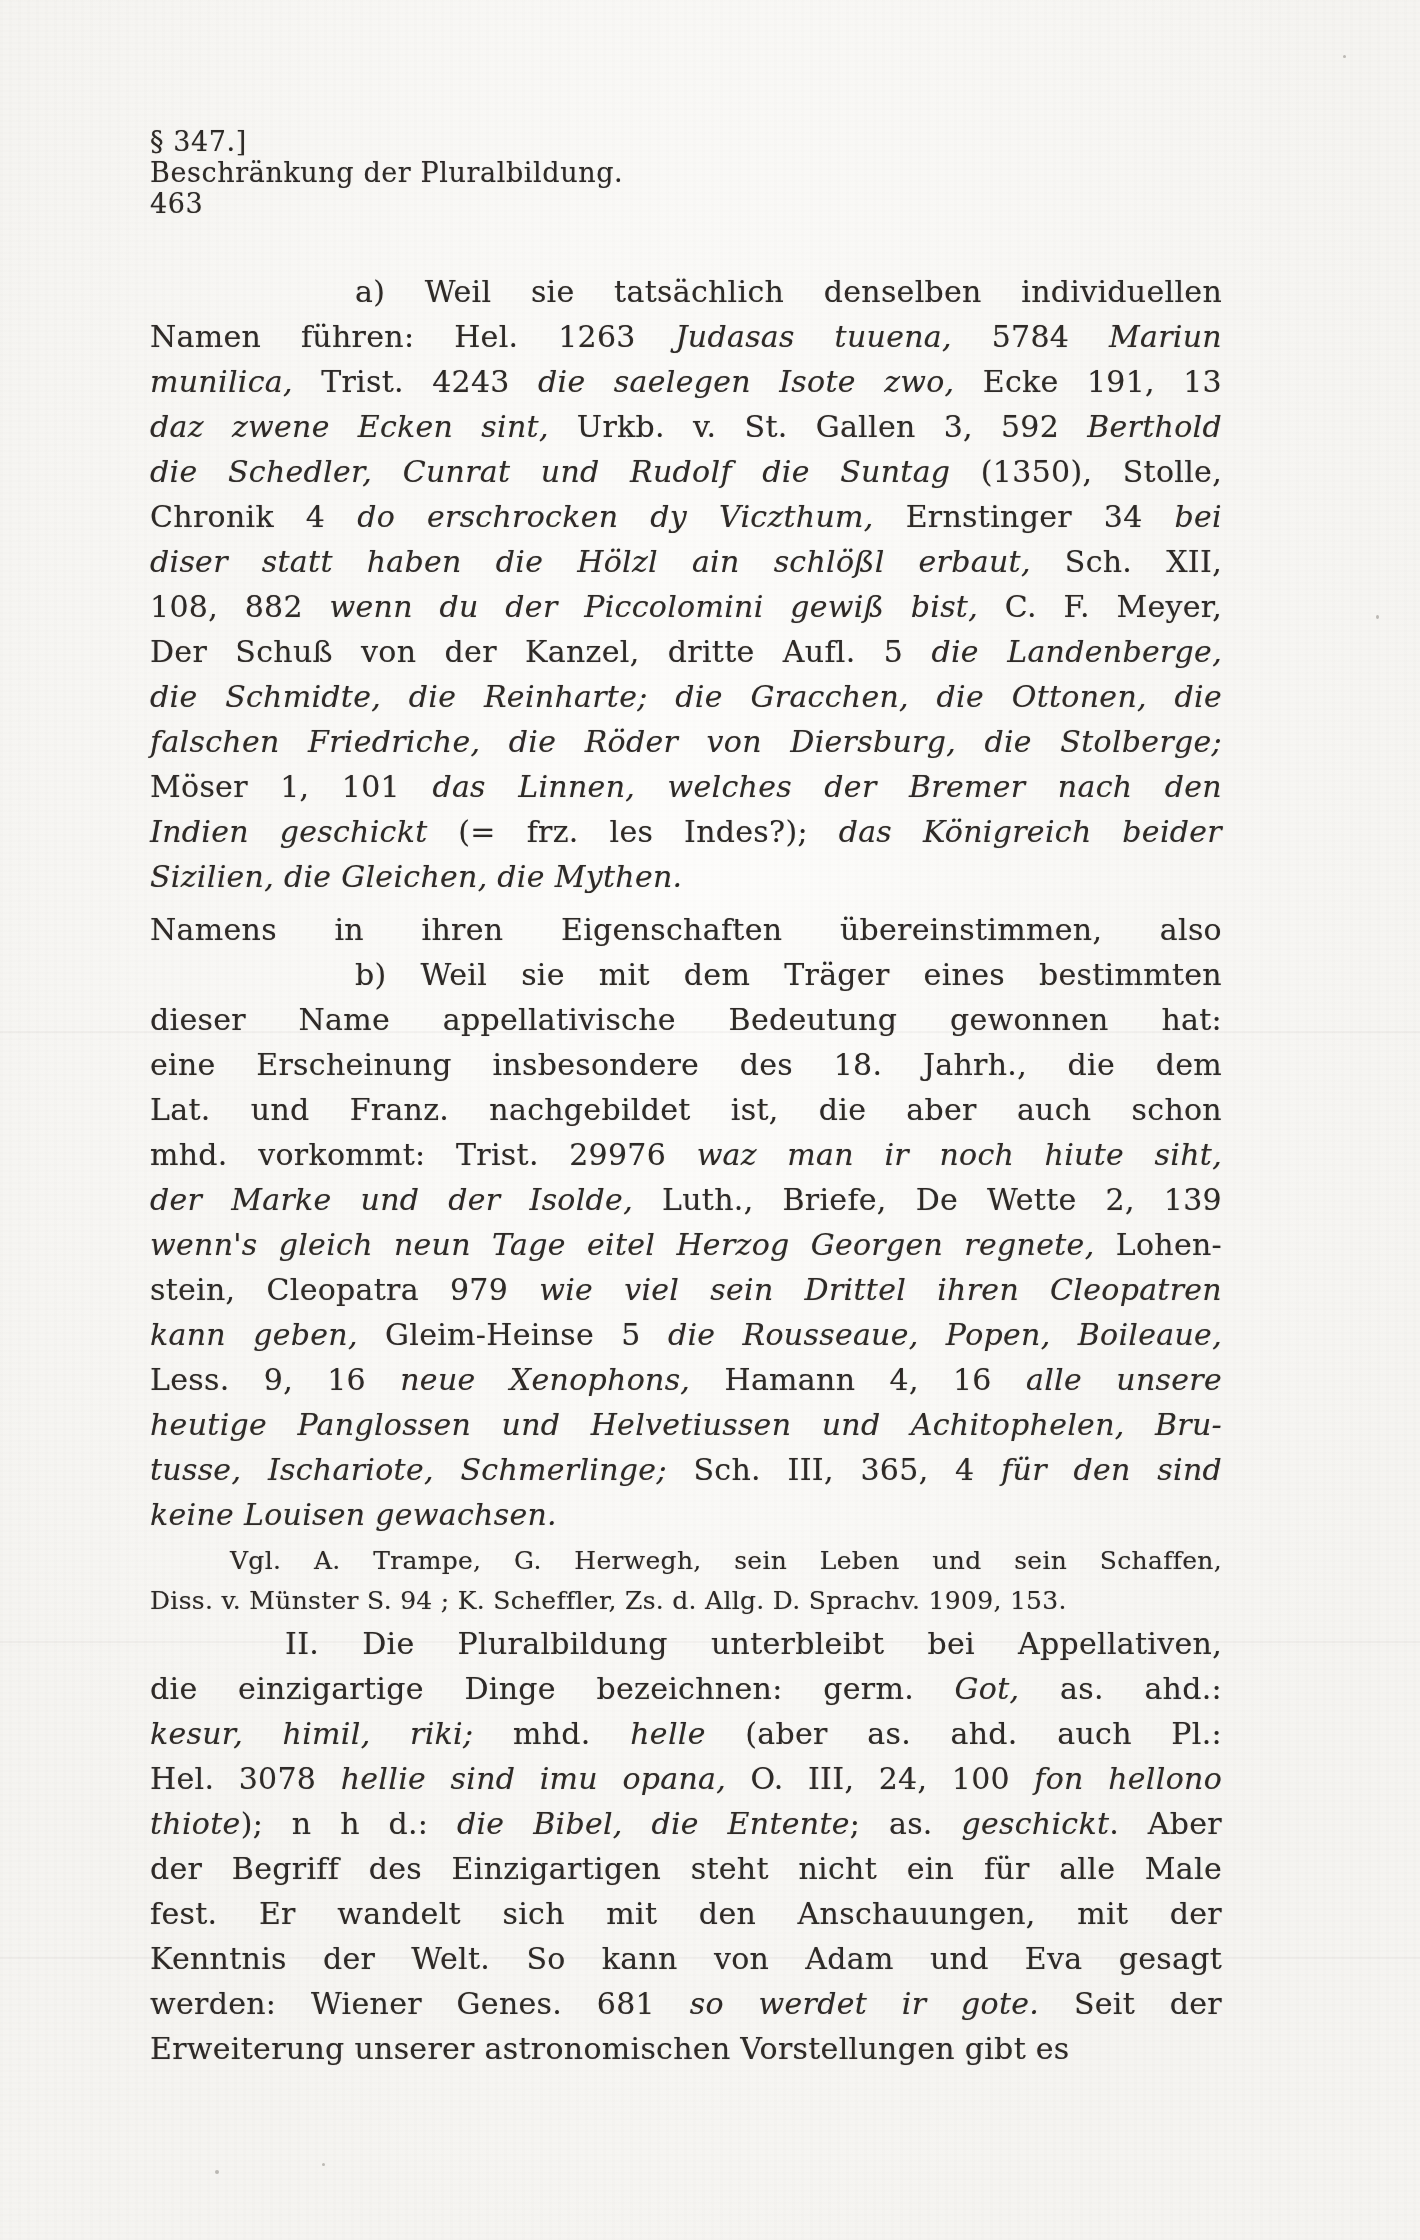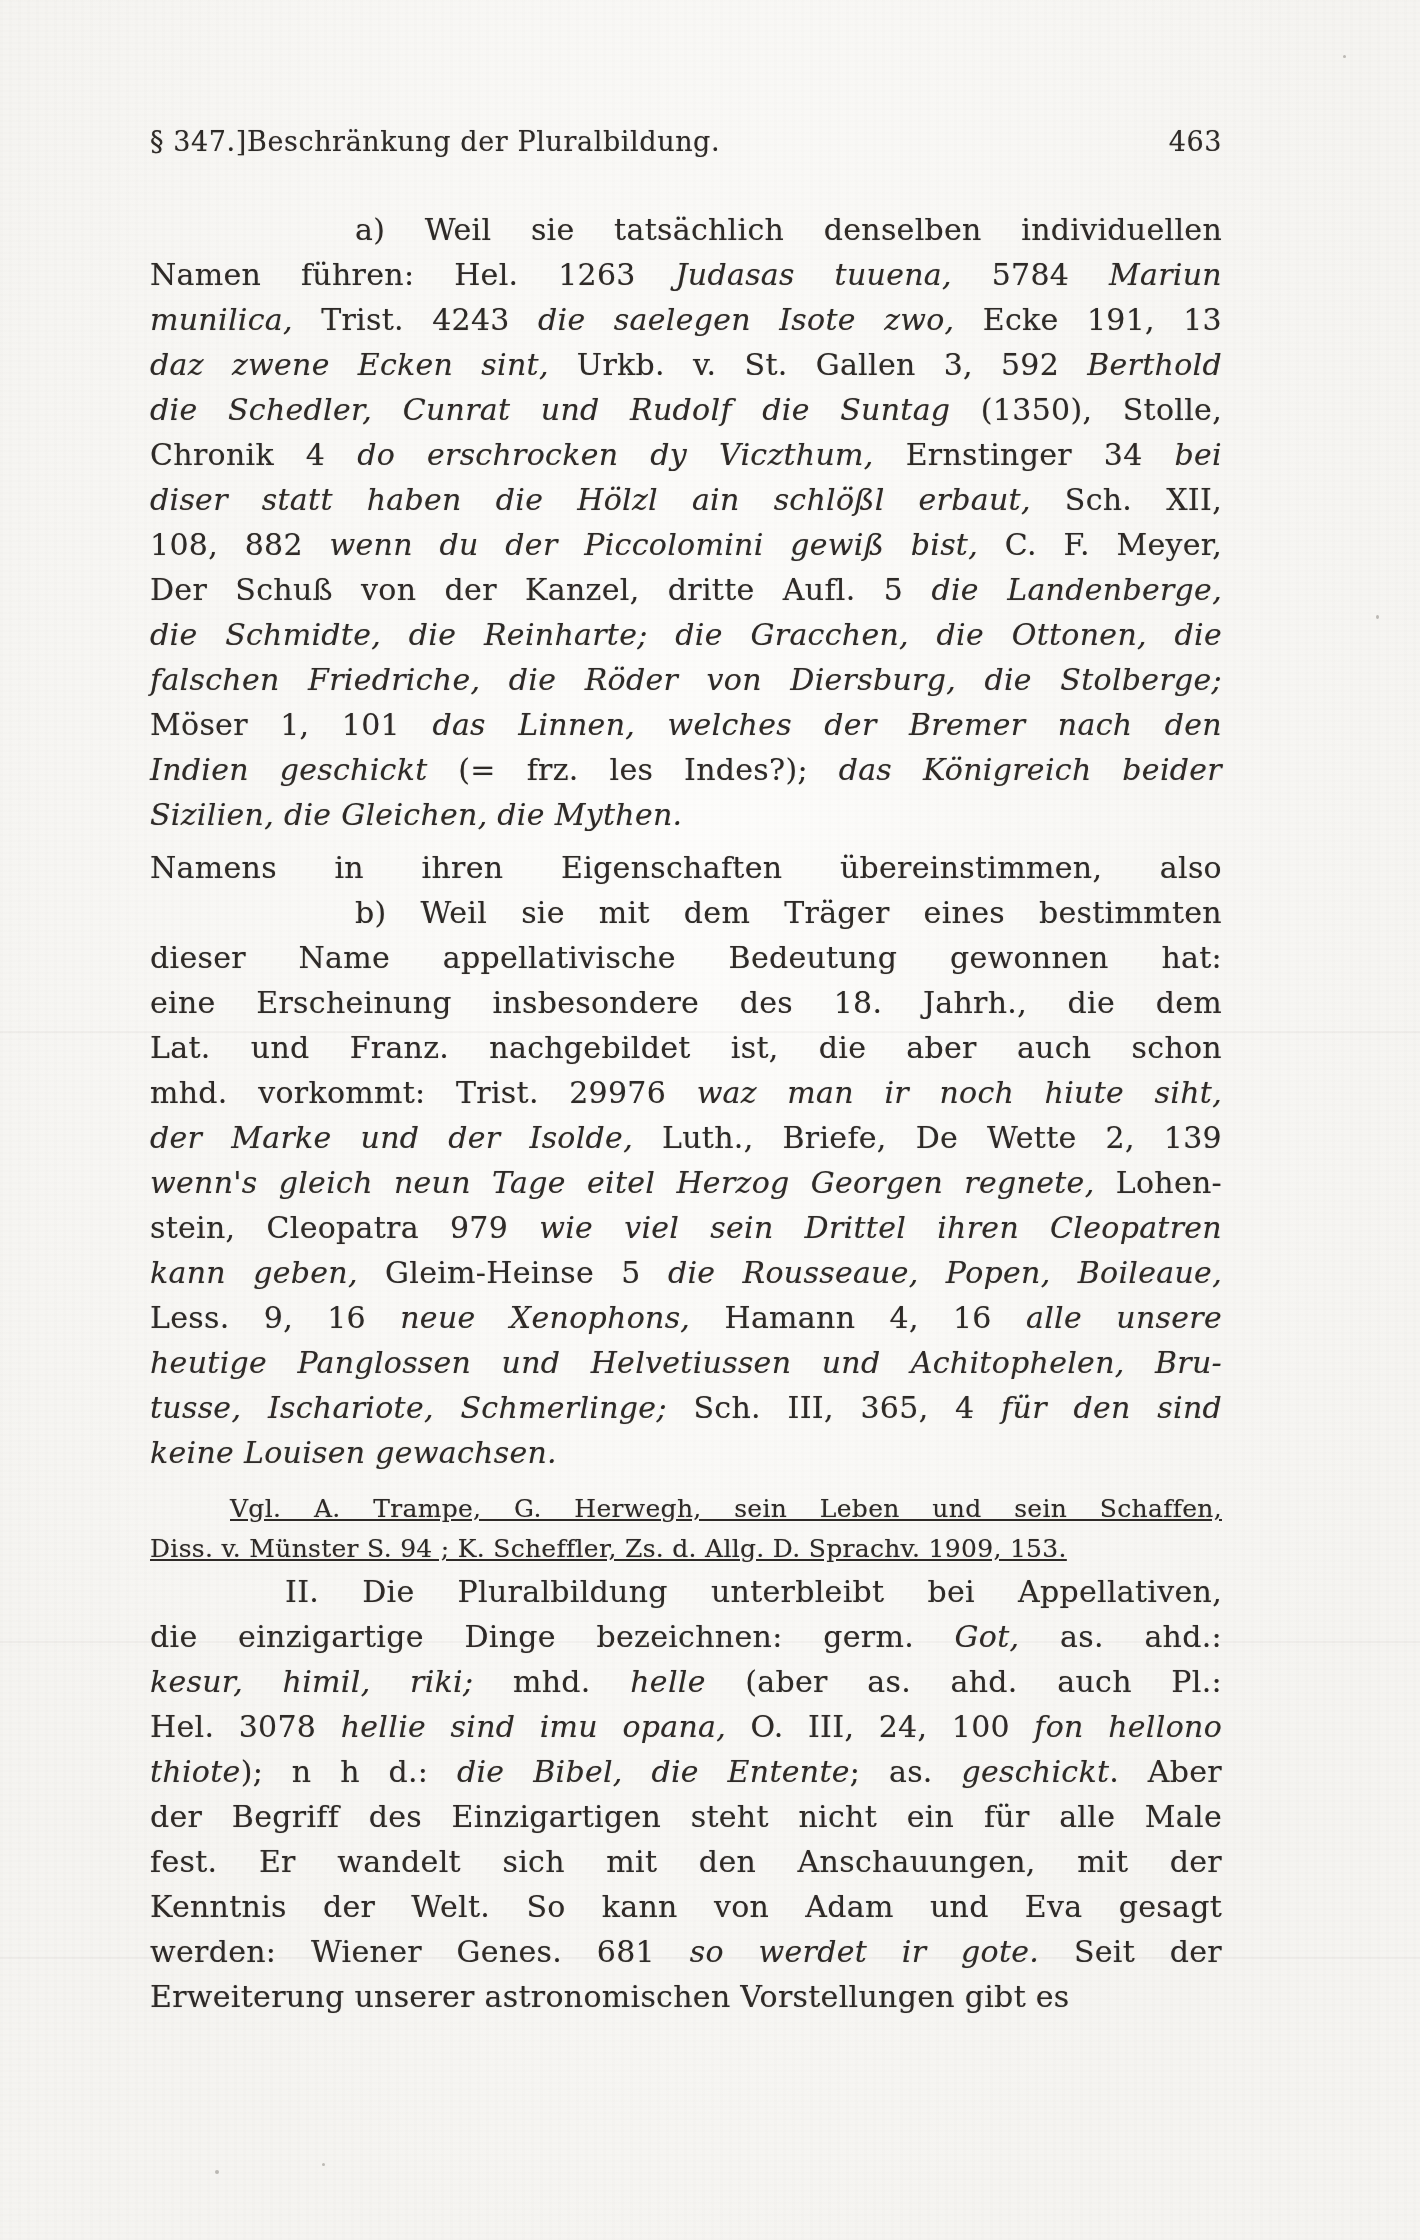--- a/index.html
+++ b/index.html
@@ -14,31 +14,32 @@
     content:"";position:absolute;inset:0;pointer-events:none;
     background:
       radial-gradient(ellipse at 48% 38%, rgba(255,255,255,0.5), rgba(60,55,45,0.03) 75%),
       repeating-linear-gradient(0deg, rgba(90,85,75,0.012) 0 2px, transparent 2px 6px),
       repeating-linear-gradient(90deg, rgba(90,85,75,0.01) 0 3px, transparent 3px 9px);
   }
   .textblock{position:absolute;left:150px;top:126px;width:1072px;}
   .header{
     display:flex;align-items:baseline;font-size:27px;letter-spacing:0.6px;
     text-shadow:0 0 1px rgba(46,42,39,0.4);
+    flex-direction:column;
   }
   .header .title{flex:1;text-align:left;}
   .para{
     font-size:30px;line-height:45px;letter-spacing:0.3px;
     text-shadow:0 0 1px rgba(46,42,39,0.4);
   }
   .para .ln{text-align:justify;text-align-last:justify;}
   .para .ln.last{text-align-last:left;}
   [data-name="para-a"]{margin-top:50px;}
   [data-name="para-b"]{margin-top:8px;}
-  [data-name="footnote"]{margin-top:14px;font-size:25px;line-height:40px;text-decoration:underline;}
+  [data-name="footnote"]{margin-top:4px;font-size:25px;line-height:40px;}
   [data-name="para-ii"]{}
   [data-name="para-a"] .ln.first,
   [data-name="para-b"] .ln.first{padding-left:205px;}
   [data-name="para-ii"] .ln.first{padding-left:135px;}
   [data-name="footnote"] .ln.first{padding-left:80px;}
   i{font-style:italic;}
   .speck{position:absolute;border-radius:50%;background:rgba(95,90,82,0.38);}
   .sp1{left:1343px;top:55px;width:3px;height:3px;}
   .sp2{left:215px;top:2170px;width:4px;height:4px;}
   .sp3{left:322px;top:2163px;width:3px;height:3px;}

